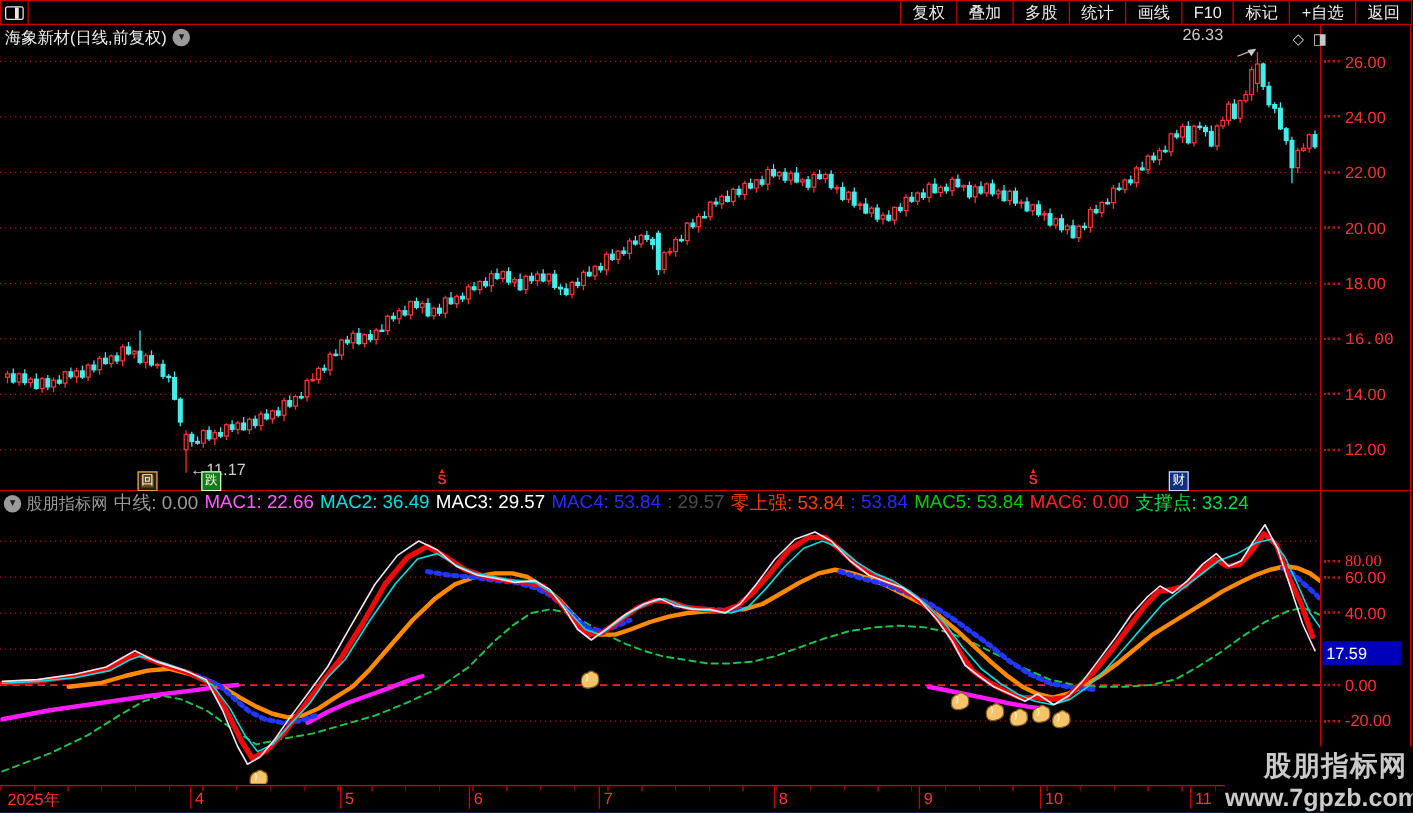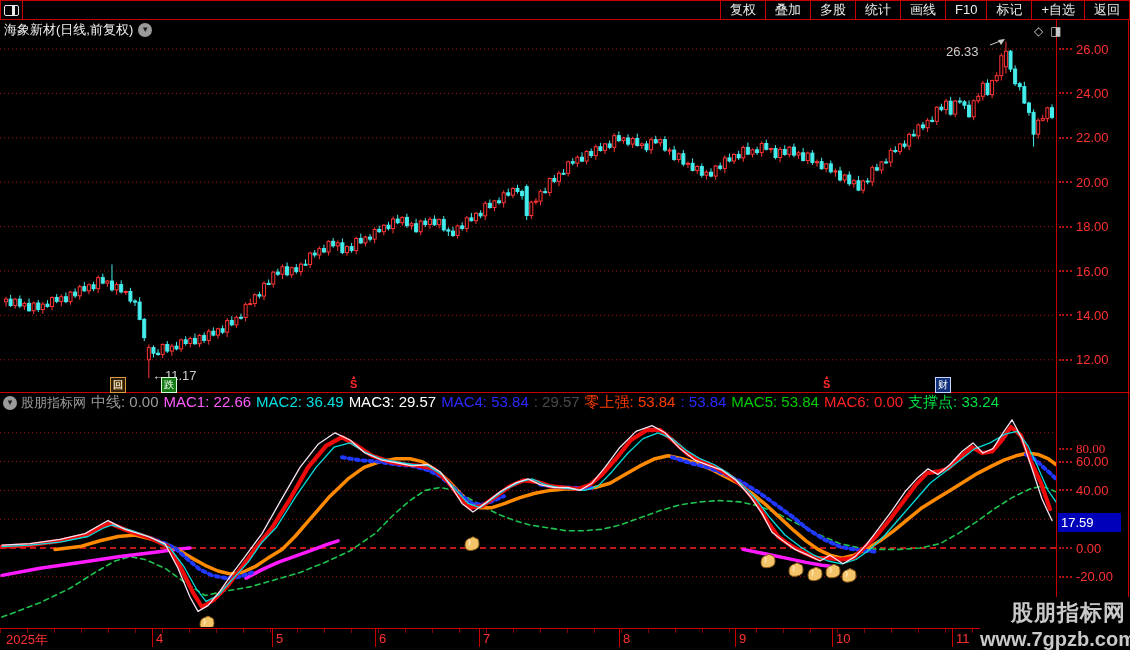--- a/index.html
+++ b/index.html
@@ -671,21 +671,21 @@
       <span>22.00</span>
     </div>
     <div class="axis-label abs" style="top: 175.2px;">
       <span class="dots"></span>
       <span>20.00</span>
     </div>
     <div class="axis-label abs" style="top: 219.6px;">
       <span class="dots"></span>
       <span>18.00</span>
     </div>
-    <div class="axis-label abs" style="top: 264px;">
+    <div class="axis-label abs" style="top: 264px; font-family: Liberation Mono, monospace;">
       <span class="dots"></span>
       <span>16.00</span>
     </div>
     <div class="axis-label abs" style="top: 308.4px;">
       <span class="dots"></span>
       <span>14.00</span>
     </div>
     <div class="axis-label abs" style="top: 352.8px;">
       <span class="dots"></span>
       <span>12.00</span>
@@ -714,16 +714,16 @@
     <div class="mk abs mk-box mk-die" style="left: 161px; top: 377px;">跌</div>
     <div class="mk abs mk-s" style="left: 350px; top: 375px;">
       <span class="cap">▲</span>
       <span class="s">S</span>
     </div>
     <div class="mk abs mk-s" style="left: 823px; top: 375px;">
       <span class="cap">▲</span>
       <span class="s">S</span>
     </div>
     <div class="mk abs mk-box mk-cai" style="left: 935px; top: 377px;">财</div>
-    <div class="anno abs" style="left: 946px; top: 44px;">26.33</div>
+    <div class="anno abs" style="left: 946px; top: 20px;">26.33</div>
     <div class="anno abs" style="left: 152px; top: 368px;">←11.17</div>
 
 </div>
 
 </body></html>

